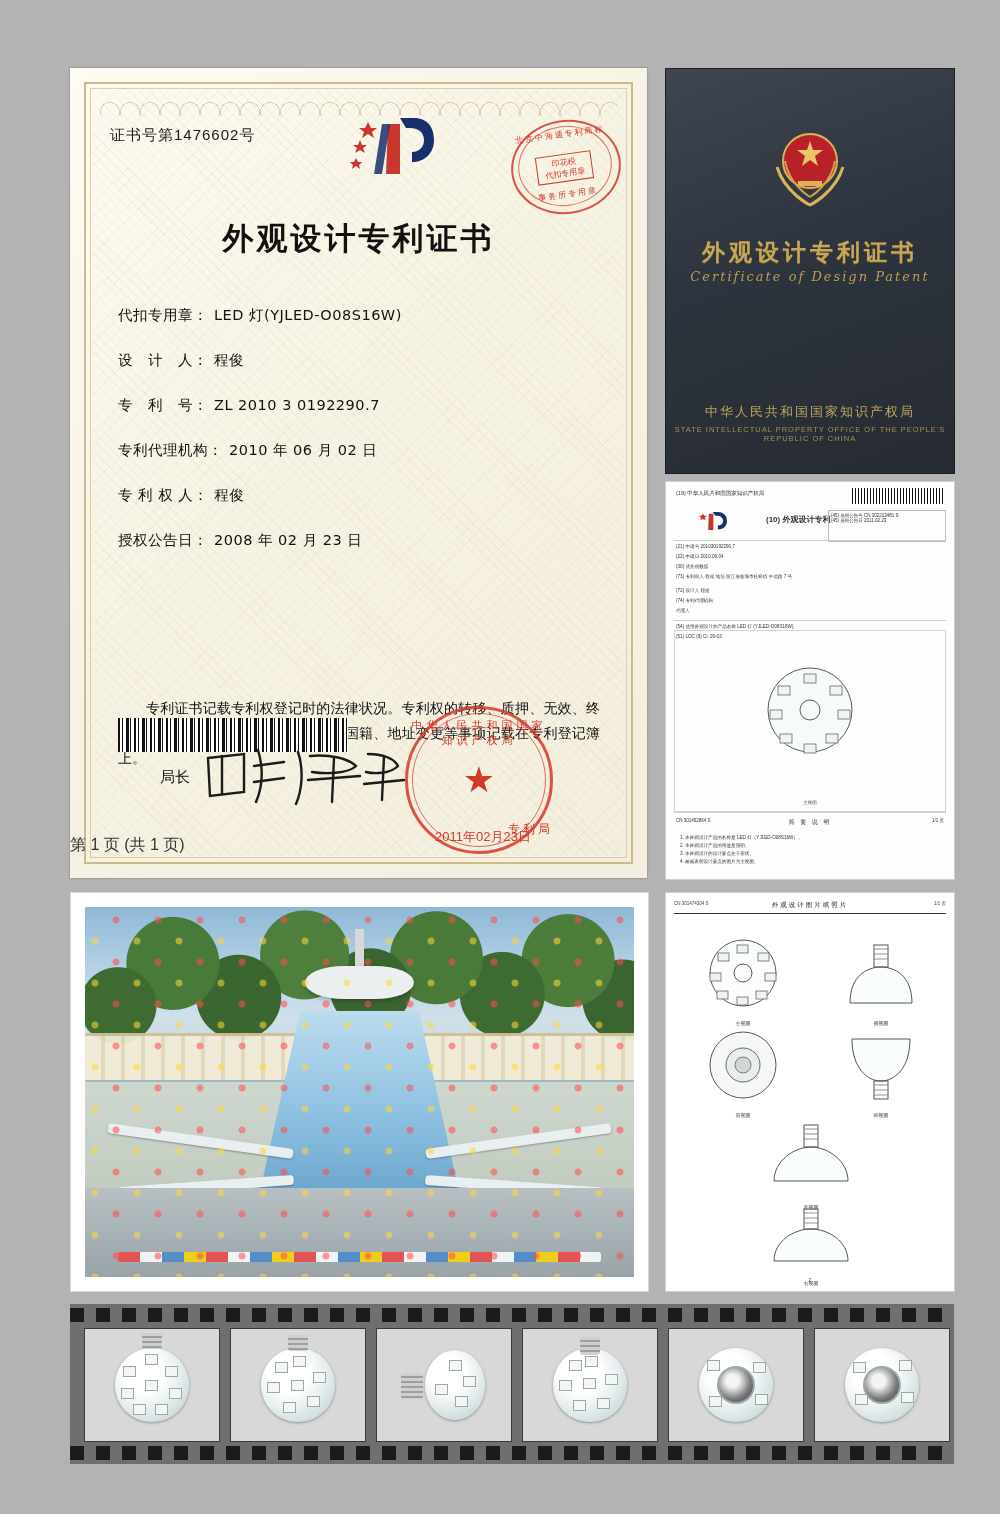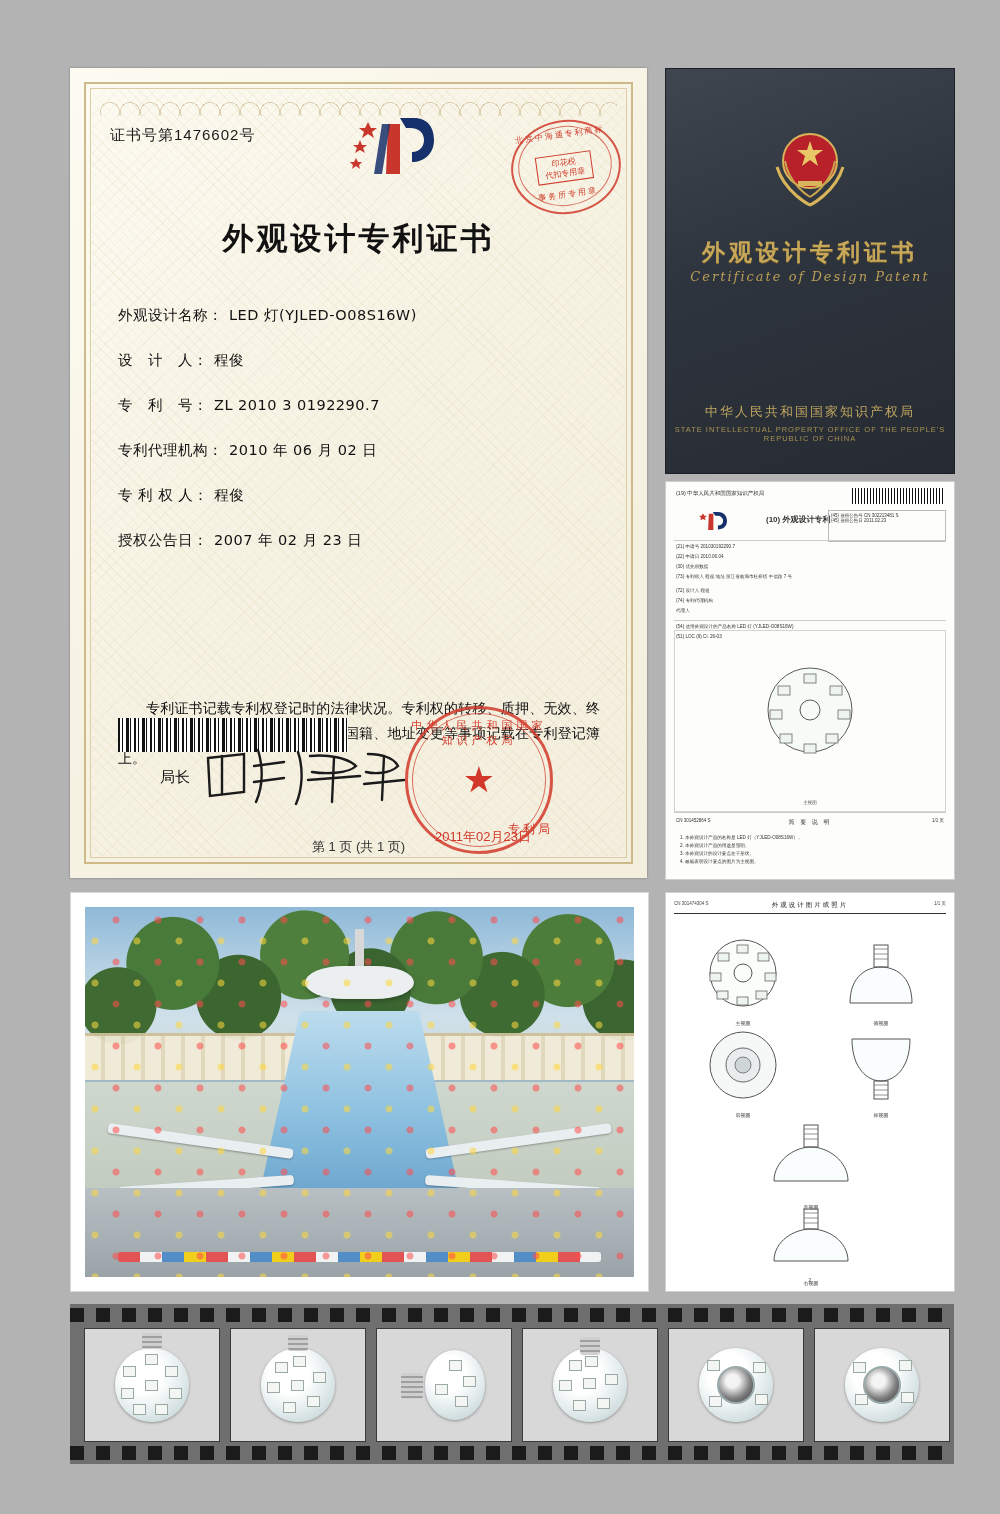--- a/index.html
+++ b/index.html
@@ -119,22 +119,22 @@
   }
   .seal-round .arc2{
     position:absolute;left:0;right:0;bottom:16px;text-align:right;
     color:#d2382a;font-size:12px;letter-spacing:3px;
   }
   .seal-date{
     position:absolute;left:338px;top:760px;width:150px;text-align:center;
     color:#d2382a;font-size:13px;
   }
   .cert-footer{
-    position:absolute;left:0;right:0;bottom:22px;text-align:center;
-    font-size:13px;color:#333;
+    position:absolute;left:0;right:0;bottom:22px;text-align:left;
+    font-size:16px;color:#333;
   }
 
   
   .cover{
     position:absolute;left:653px;top:68px;width:288px;height:404px;
     background:linear-gradient(160deg,#3f4650 0%,#2e343d 45%,#262b33 100%);
     border:1px solid #1c2026;
     overflow:hidden;
   }
   .cover-emblem{
@@ -342,36 +342,36 @@
       <div class="txt">
         <div class="l1">北京中海通专利商标</div>
         <div class="l2">印花税<br>代扣专用章</div>
         <div class="l3">事务所专用章</div>
       </div>
     </div>
 
     <div class="cert-title">外观设计专利证书</div>
 
     <div class="field" style="top:238px">
-      <span class="lbl">外观设计名称：</span><span class="val">LED 灯(YJLED-O08S16W)</span>
+      <span class="lbl">代扣专用章：</span><span class="val">LED 灯(YJLED-O08S16W)</span>
     </div>
     <div class="field" style="top:283px">
       <span class="lbl">设　计　人：</span><span class="val">程俊</span>
     </div>
     <div class="field" style="top:328px">
       <span class="lbl">专　利　号：</span><span class="val">ZL 2010 3 0192290.7</span>
     </div>
     <div class="field" style="top:373px">
       <span class="lbl">专利代理机构：</span><span class="val">2010 年 06 月 02 日</span>
     </div>
     <div class="field" style="top:418px">
       <span class="lbl">专 利 权 人：</span><span class="val">程俊</span>
     </div>
     <div class="field" style="top:463px">
-      <span class="lbl">授权公告日：</span><span class="val">2007 年 02 月 23 日</span>
+      <span class="lbl">授权公告日：</span><span class="val">2008 年 02 月 23 日</span>
     </div>
 
     <div class="body-par" style="top:628px">专利证书记载专利权登记时的法律状况。专利权的转移、质押、无效、终止、恢复和专利权人的姓名或名称、国籍、地址变更等事项记载在专利登记簿上。</div>
 
     <div class="barcode"></div>
 
     <div class="sign-label">局长</div>
     <div class="signature">
       <svg viewBox="0 0 220 70" width="220" height="70">
         <g fill="none" stroke="#1b1b1b" stroke-width="2.4" stroke-linecap="round">

